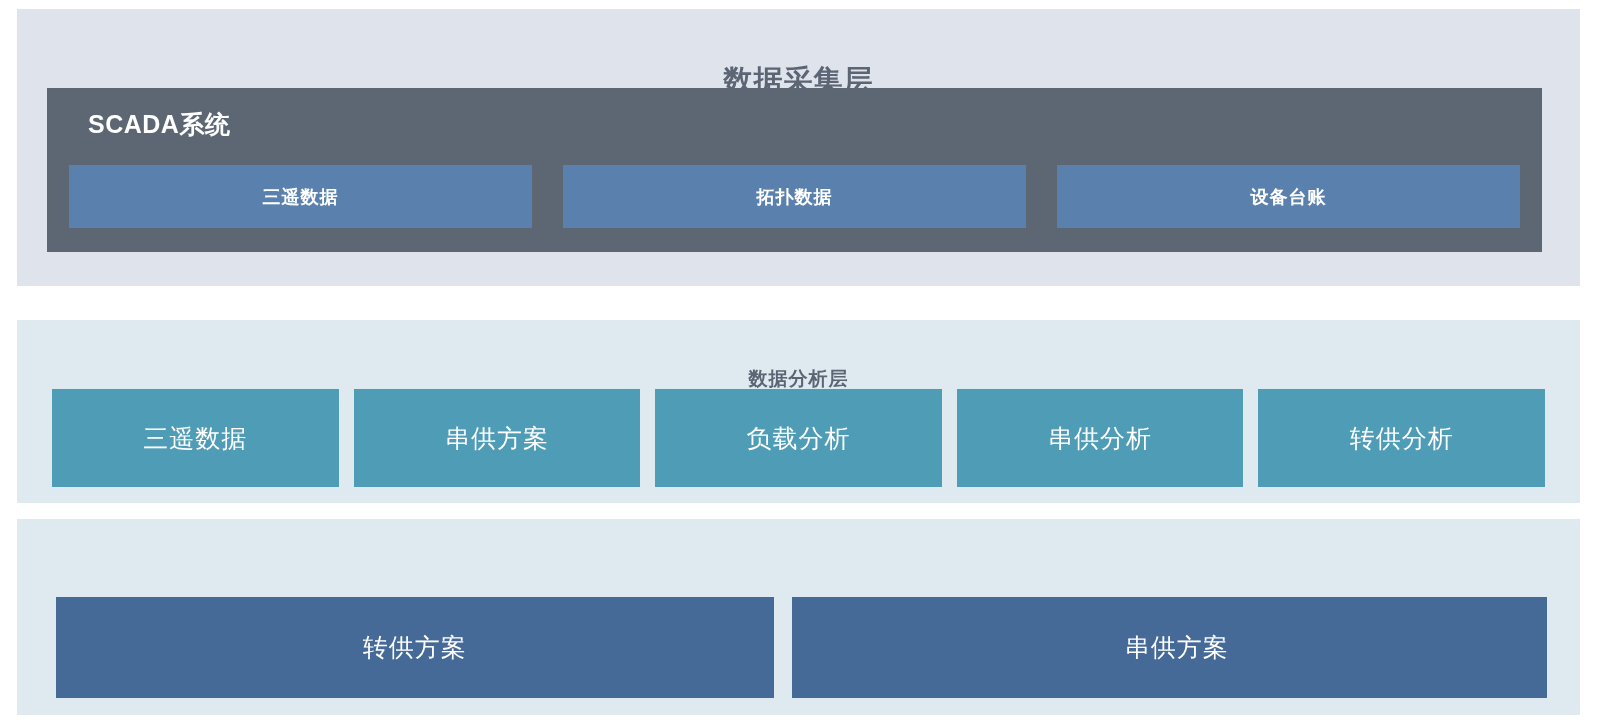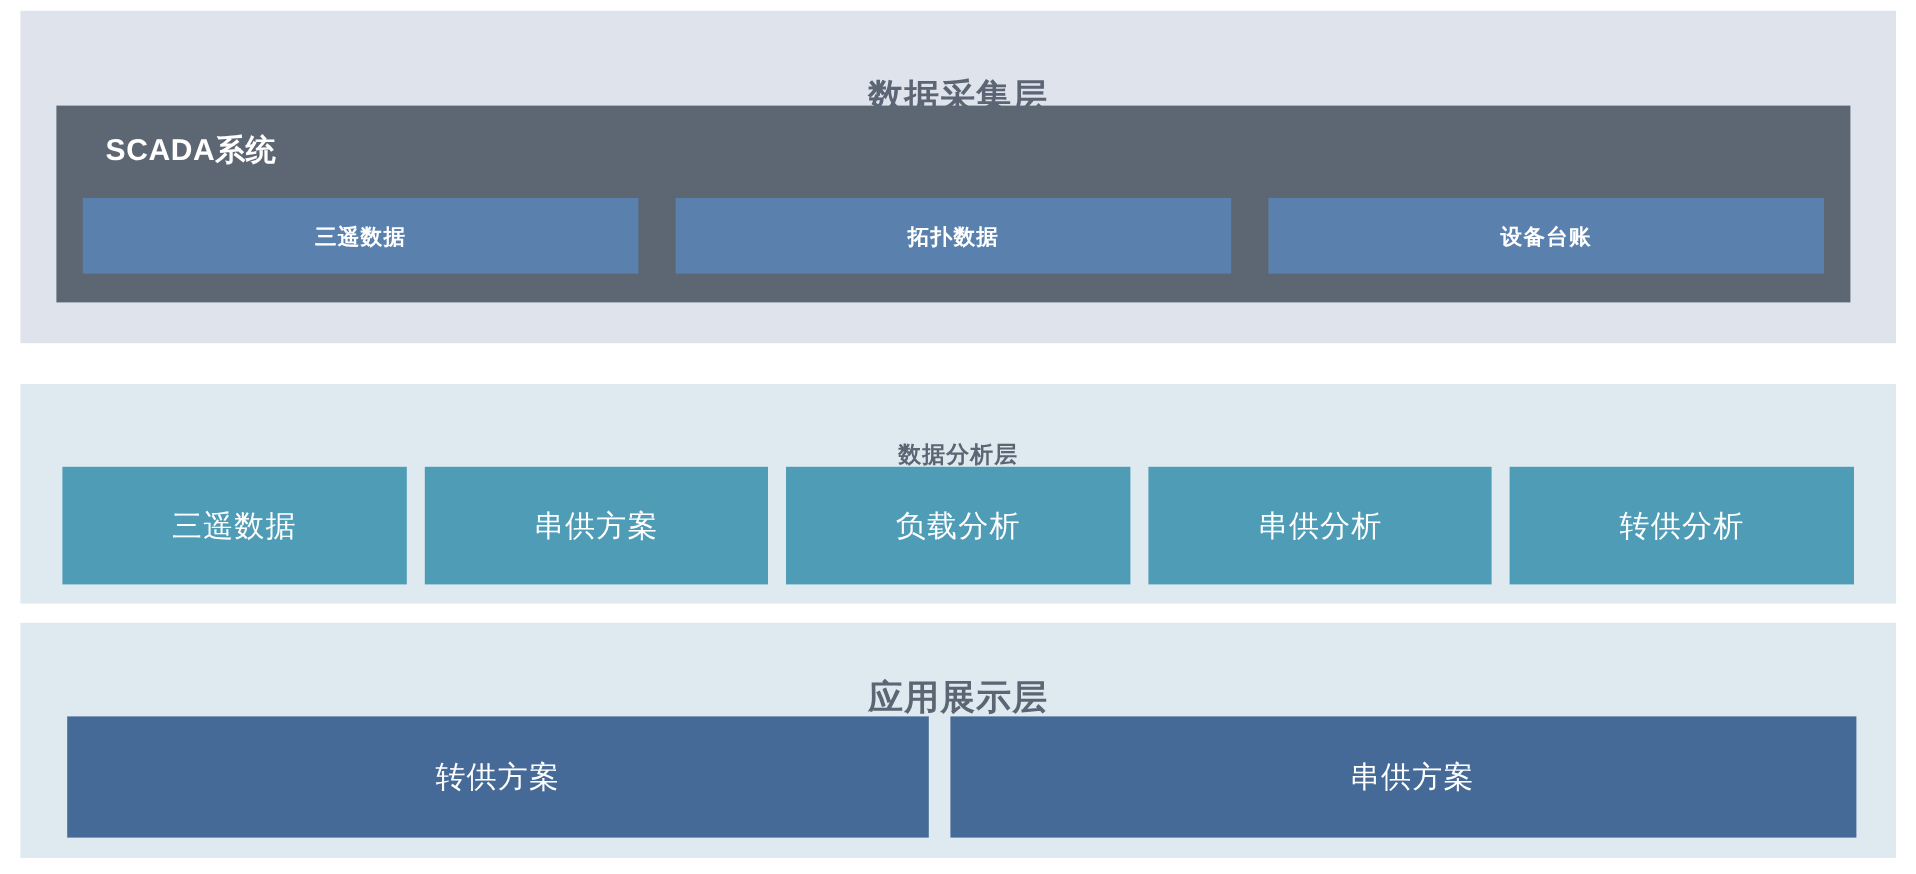--- a/index.html
+++ b/index.html
@@ -186,21 +186,20 @@
     <div class="analysis-row">
       <div class="analysis-box">三遥数据</div>
       <div class="analysis-box">串供方案</div>
       <div class="analysis-box">负载分析</div>
       <div class="analysis-box">串供分析</div>
       <div class="analysis-box">转供分析</div>
     </div>
   </div>
 
   <div class="layer" id="layer-application">
-    <div class="layer-title">应用展示层</div>
 
     <div class="application-row">
       <div class="application-box plan-transfer">转供方案</div>
       <div class="application-box plan-series">串供方案</div>
     </div>
   </div>
 
 </div>
 
 </body></html>

